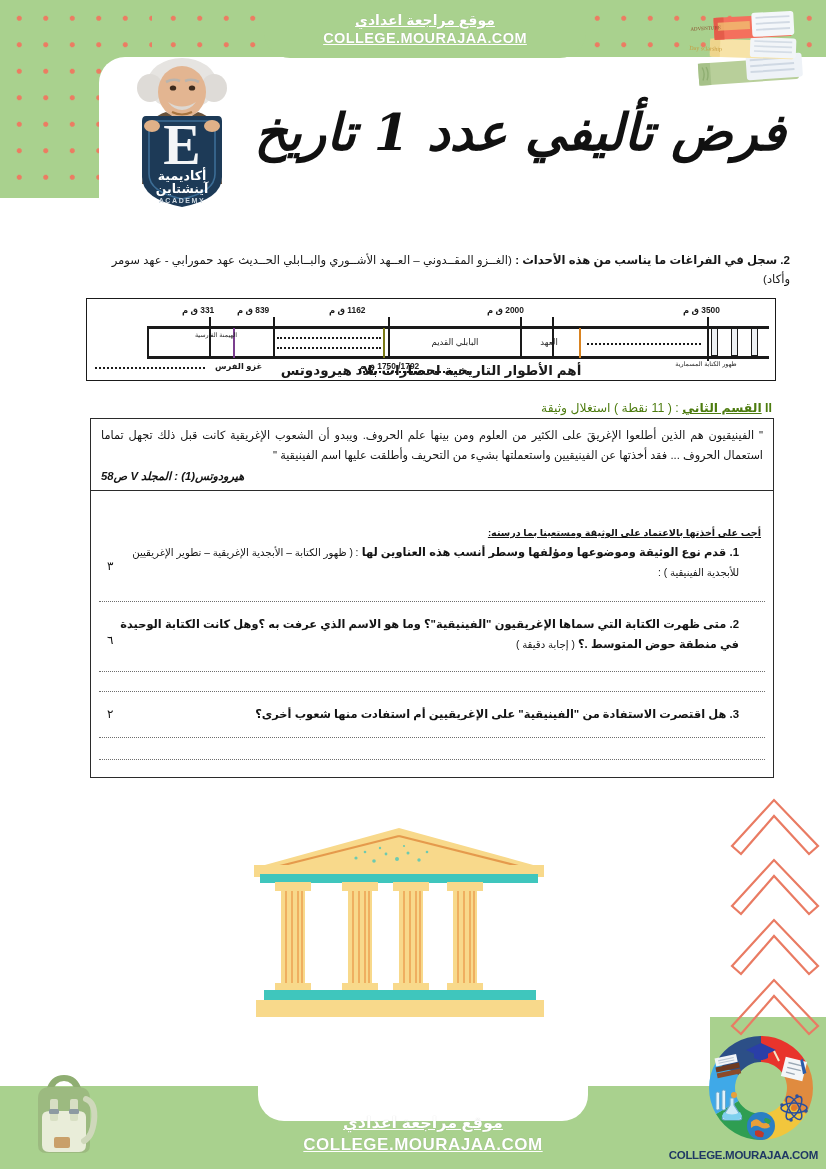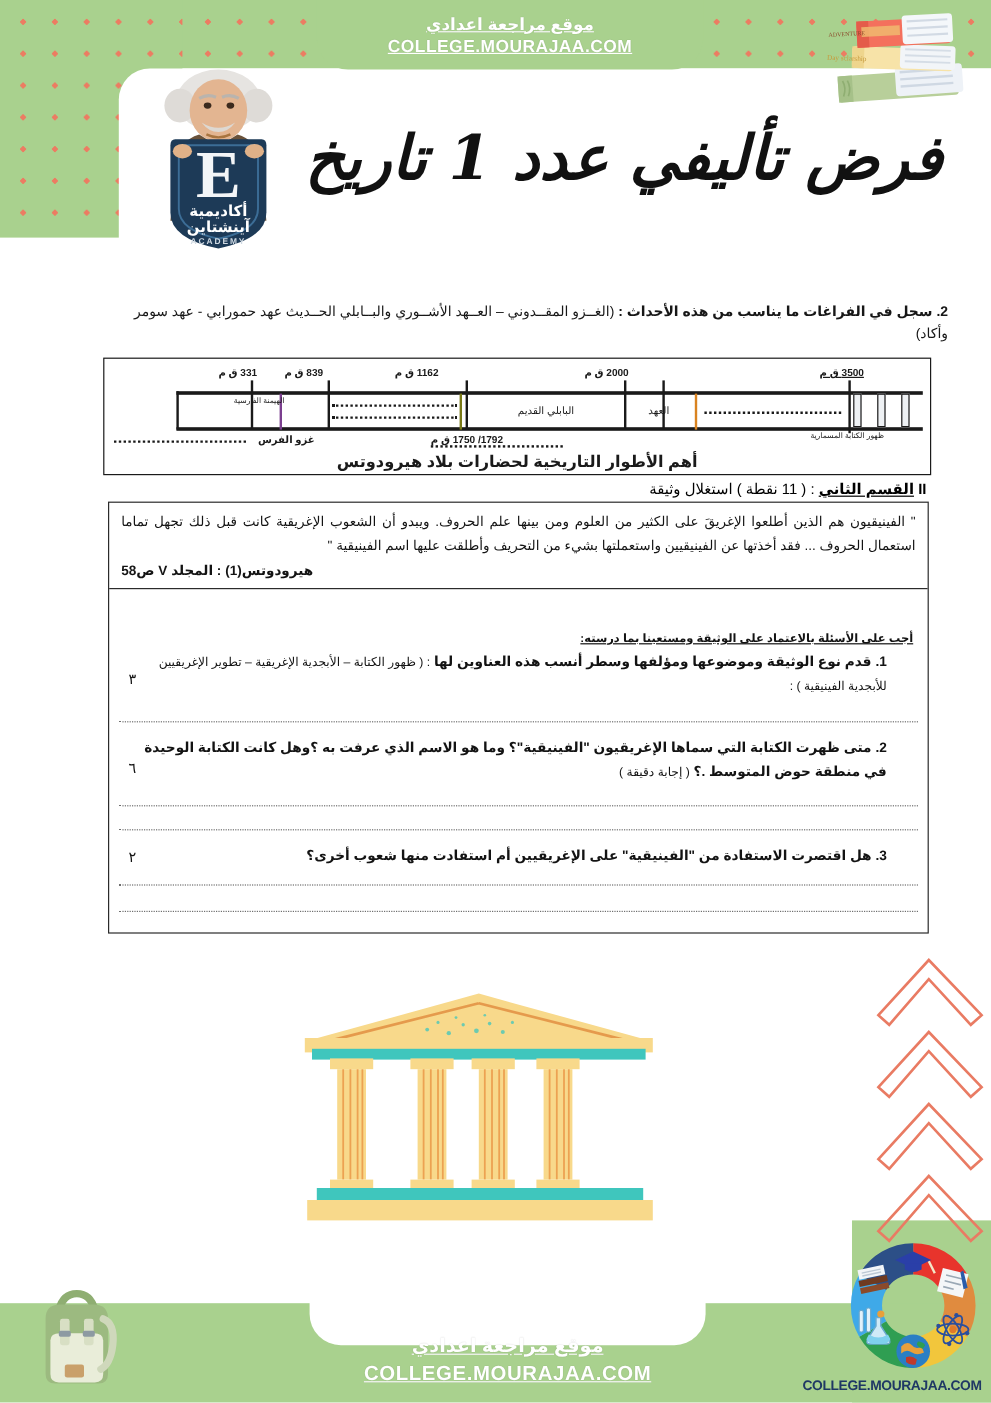--- a/index.html
+++ b/index.html
@@ -104,21 +104,21 @@
     width: 690px;
     text-align: right;
     font-size: 11.6px; color: #171717;
     line-height: 1.65;
   }
   .q2-line .bold { font-weight: bold; }
 
   
   .timeline-box {
     position: absolute; left: 54px; top: 88px;
-    width: 690px; height: 98px;
+    width: 690px; height: 83px;
     border: 1.4px solid #1a1a1a;
     background: #ffffff;
   }
   .tl-inner { position: absolute; inset: 0; }
 
   .tl-axis-top {
     position: absolute; left: 60px; top: 27px;
     width: 622px; height: 2.6px; background: #1a1a1a;
   }
   .tl-axis-bot {
@@ -159,41 +159,41 @@
     font-size: 13.5px; font-weight: bold; color: #1a1a1a;
   }
   .tl-endbar {
     position: absolute; top: 29px; width: 7px; height: 28px;
     border: 1.3px solid #1a1a1a; background: #eef1f4;
   }
 
   
   .sec2-head {
     position: absolute; right: 86px; top: 190px;
-    font-size: 12.4px; color: #000000;
+    font-size: 12.4px; color: #4d7c0f;
     white-space: nowrap;
   }
   .sec2-head .u { text-decoration: underline; font-weight: bold; }
   .sec2-head .rn { font-weight: bold; }
 
   
   .doc-frame {
     position: absolute; left: 58px; top: 208px;
     width: 684px; height: 360px;
     border: 1.3px solid #2b2b2b;
     background: #ffffff;
   }
   .doc-quote {
     position: absolute; left: 0; right: 0; top: 0;
     padding: 7px 10px 4px 10px;
     border-bottom: 1.1px solid #2b2b2b;
     font-size: 11.3px; color: #131313;
     line-height: 1.75; text-align: justify;
   }
-  .doc-src { text-align: left; font-weight: bold; font-size: 11.3px; margin-top: 1px; }
+  .doc-src { text-align: left; font-weight: bold; font-size: 11.3px; margin-top: 1px; font-style: italic; }
   .doc-foot {
     position: absolute; left: 0; right: 0; top: 86px;
     padding: 3px 10px 4px 10px;
     border-bottom: 1.1px solid #2b2b2b;
     font-size: 9.3px; font-weight: bold; color: #131313;
     text-align: center;
   }
   .doc-instr {
     position: absolute; right: 12px; top: 108px;
     font-size: 9.6px; font-weight: bold; color: #131313;
@@ -372,21 +372,21 @@
         <div class="tick" style="left:620px;top:18px;height:44px;"></div>
 
         <div class="tl-endbar" style="left:624px;"></div>
         <div class="tl-endbar" style="left:644px;"></div>
         <div class="tl-endbar" style="left:664px;"></div>
 
         <div class="tl-label" style="left:95px;top:6px;">331 ق م</div>
         <div class="tl-label" style="left:150px;top:6px;">839 ق م</div>
         <div class="tl-label" style="left:242px;top:6px;">1162 ق م</div>
         <div class="tl-label" style="left:400px;top:6px;">2000 ق م</div>
-        <div class="tl-label" style="left:596px;top:6px;text-decoration:underline;">3500 ق م</div>
+        <div class="tl-label" style="left:596px;top:6px;">3500 ق م</div>
 
         <div class="tl-era small" style="left:124px;top:32px;width:26px;">الهيمنة الفارسية</div>
         <div class="tl-era" style="left:312px;top:38px;width:112px;">البابلي القديم</div>
         <div class="tl-era" style="left:437px;top:38px;width:50px;">العهد</div>
 
         <div class="tl-dots" style="left:190px;top:38px;width:104px;"></div>
         <div class="tl-dots" style="left:190px;top:48px;width:104px;"></div>
         <div class="tl-dots" style="left:500px;top:44px;width:114px;"></div>
 
         <div class="tl-label" style="left:128px;top:62px;">غزو الفرس</div>
@@ -407,21 +407,21 @@
     </div>
 
     <div class="doc-frame">
 
       <div class="doc-quote">
         <span>" الفينيقيون هم الذين أطلعوا الإغريقَ على الكثير من العلوم ومن بينها علم الحروف. ويبدو أن الشعوب الإغريقية كانت قبل ذلك تجهل تماما استعمال الحروف ... فقد أخذتها عن الفينيقيين واستعملتها بشيء من التحريف وأطلقت عليها اسم الفينيقية "</span>
         <div class="doc-src">هيرودوتس(1) : المجلد V ص58</div>
       </div>
 
 
-      <div class="doc-instr">أجب على الأسئلة بالاعتماد على الوثيقة ومستعينا بما درسته:</div>
+      <div class="doc-instr">أجب على أخذتها بالاعتماد على الوثيقة ومستعينا بما درسته:</div>
 
       <div class="qblock" style="top:124px;">
         <div class="qtext">
           <span class="b">1.</span>
           <span class="b">قدم نوع الوثيقة وموضوعها ومؤلفها وسطر أنسب هذه العناوين لها</span>
           <span class="small">: ( ظهور الكتابة – الأبجدية الإغريقية – تطوير الإغريقيين للأبجدية الفينيقية ) :</span>
         </div>
         <div class="marknum" style="top:16px;">٣</div>
       </div>
       <div class="ansline" style="top:182px;"></div>

